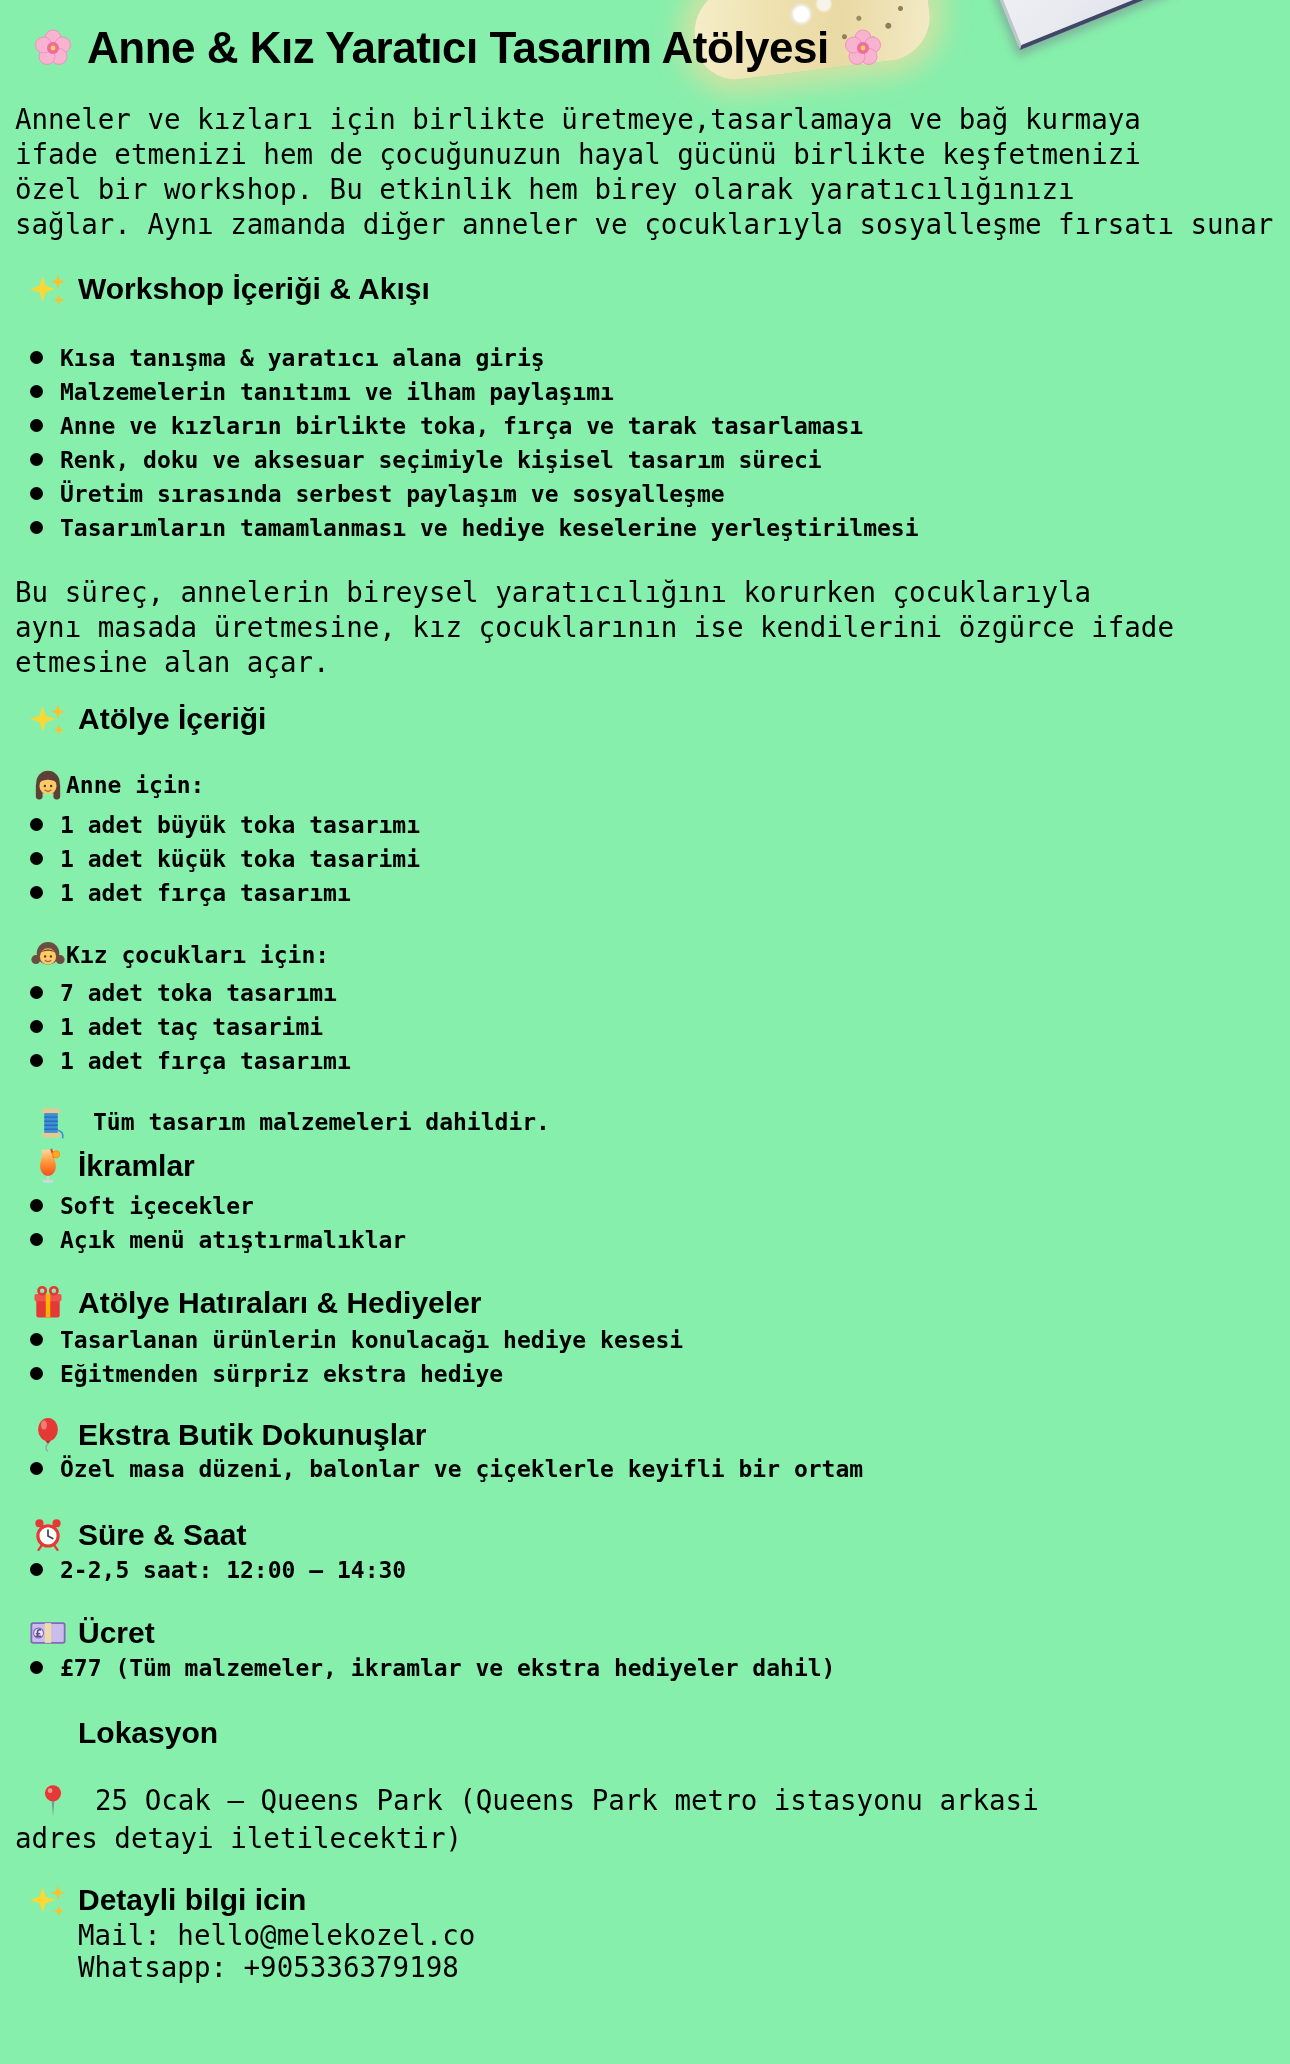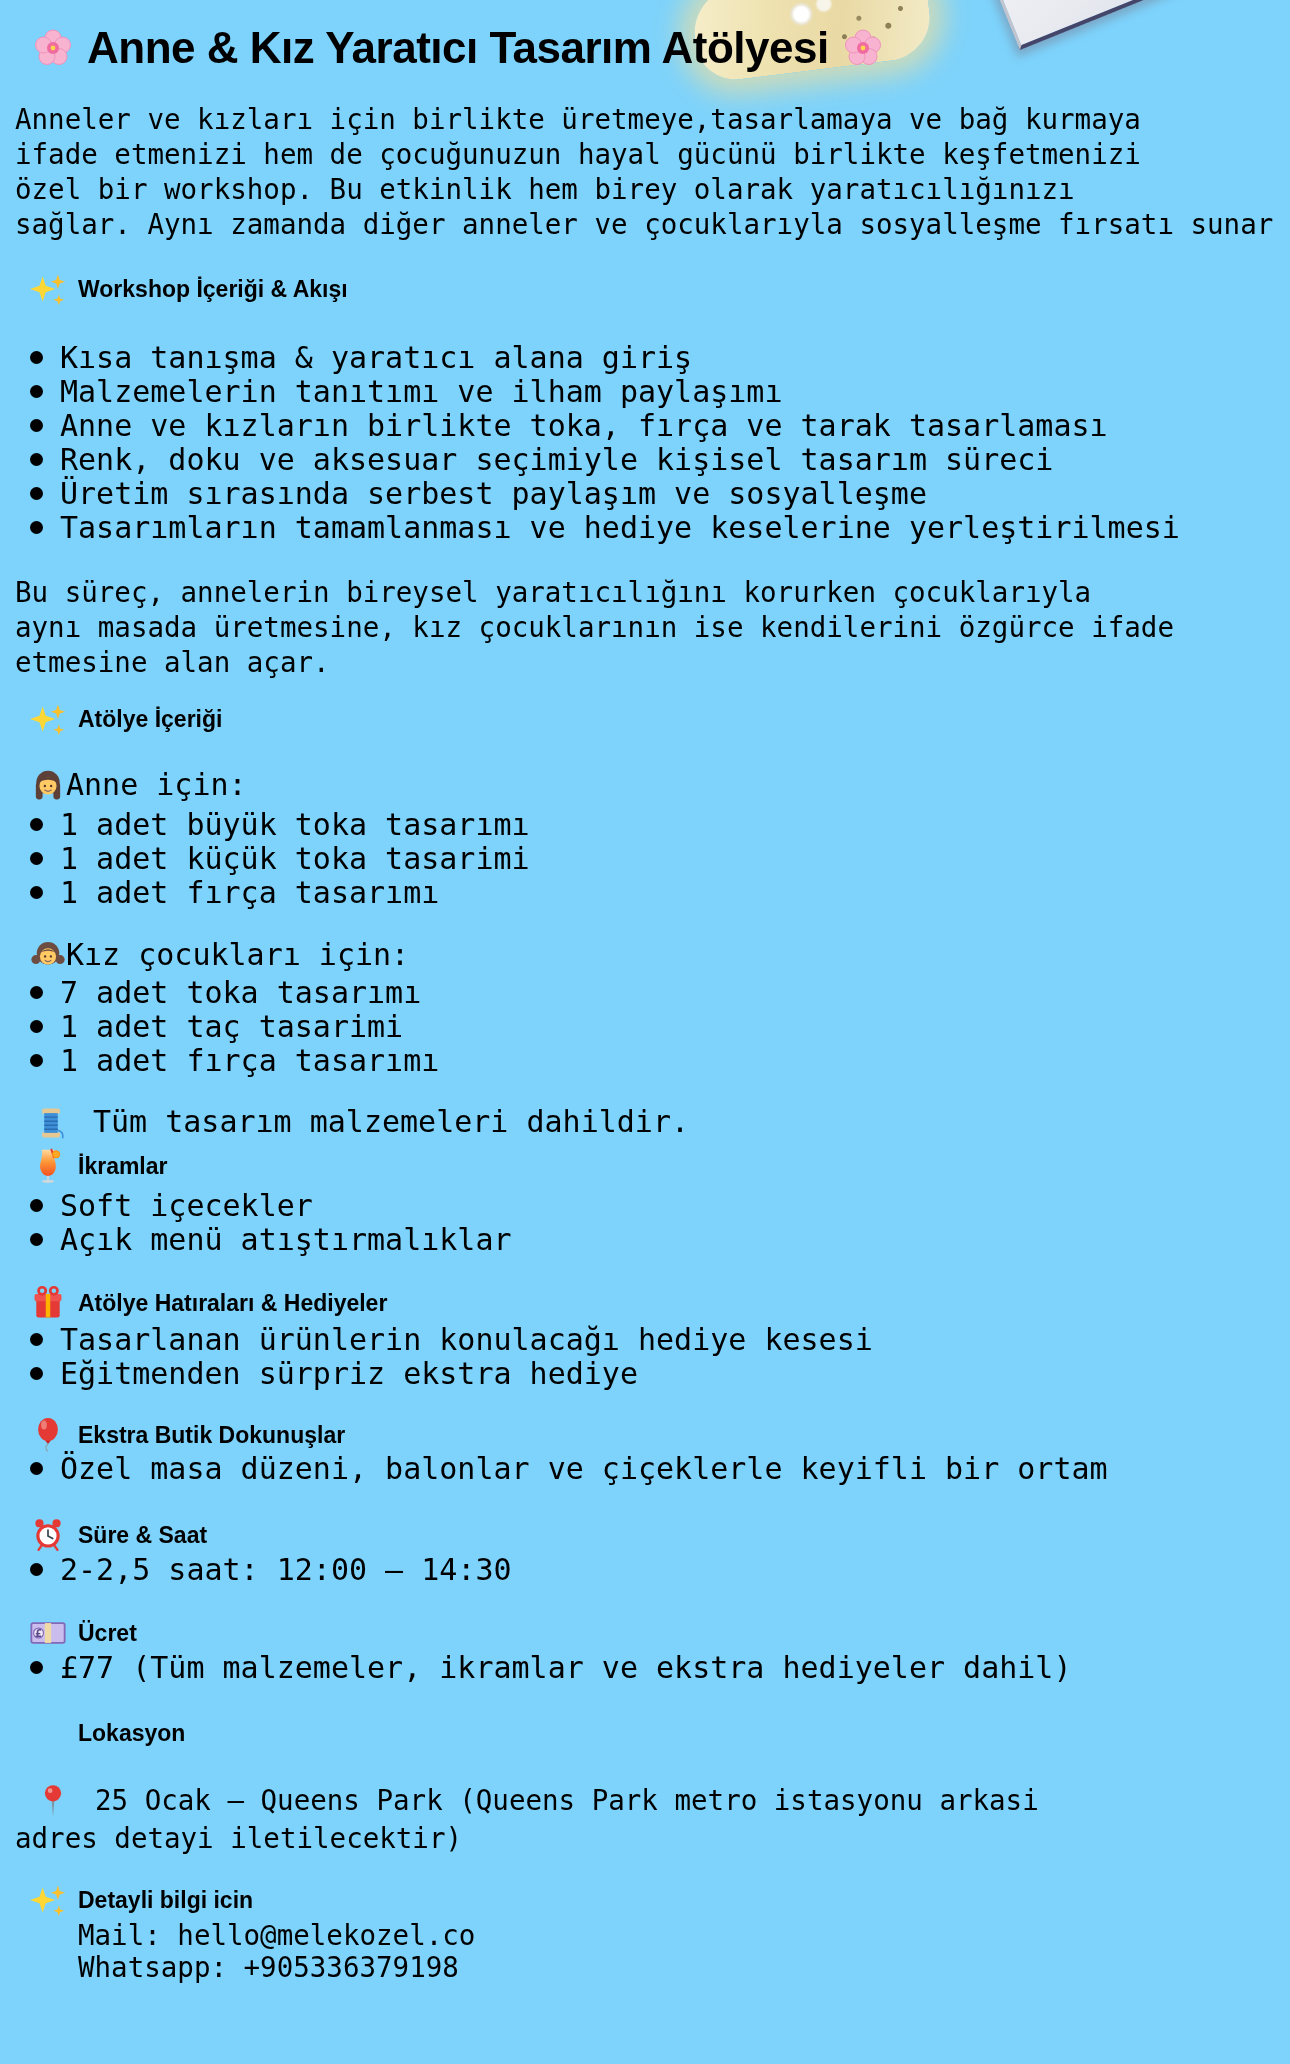--- a/index.html
+++ b/index.html
@@ -1,20 +1,20 @@
 <!DOCTYPE html>
 <html lang="tr"><head>
 <meta charset="utf-8">
 <style>
   html,body{margin:0;padding:0;background:#fff;}
   #page{
     position:relative;
     width:1290px;height:2064px;
     overflow:hidden;
-    background:#7dd3fc;
+    background:#86efac;
     color:#000;
     font-family:"DejaVu Sans Mono", monospace;
   }
   #content{position:relative;padding-left:15px;z-index:2;}
 
   
   .photo{position:absolute;z-index:1;}
   #hair-clip{
     left:694px;top:-22px;width:236px;height:92px;
     transform:rotate(-7deg);
@@ -42,25 +42,25 @@
   
   .title-row{
     display:flex;align-items:center;gap:14px;
     margin:22px 0 0 18px;height:52px;
   }
   .title-text{
     font-family:"Liberation Sans", sans-serif;
     font-weight:bold;font-size:44px;letter-spacing:-.5px;white-space:nowrap;
   }
   .mono35{font-size:27.5px;line-height:35px;white-space:pre;}
-  .mono34{font-size:30px;line-height:34px;white-space:pre;}
+  .mono34{font-size:23px;line-height:34px;white-space:pre;font-weight:bold;}
   .sec-h{display:flex;align-items:center;gap:12px;margin-left:15px;height:34px;}
   .sec-h .h-text{
     font-family:"Liberation Sans", sans-serif;
-    font-weight:bold;font-size:23px;line-height:34px;white-space:nowrap;
+    font-weight:bold;font-size:30px;line-height:34px;white-space:nowrap;
   }
   .b-row{display:flex;margin-left:15px;}
   .dot{width:13px;height:13px;border-radius:50%;background:#000;flex:none;margin:10px 17px 0 0;}
   .label-row{display:flex;align-items:flex-start;margin-left:15px;height:38px;}
   .note-row{display:flex;gap:24px;margin-left:18px;height:38px;}
   .indent-line{margin-left:63px;font-size:27.5px;line-height:32px;white-space:pre;}
   .ic{width:36px;height:36px;flex:none;}
   .ic-lg{width:40px;height:40px;flex:none;}
   .spacer-ic{width:36px;height:36px;flex:none;visibility:hidden;}
 

